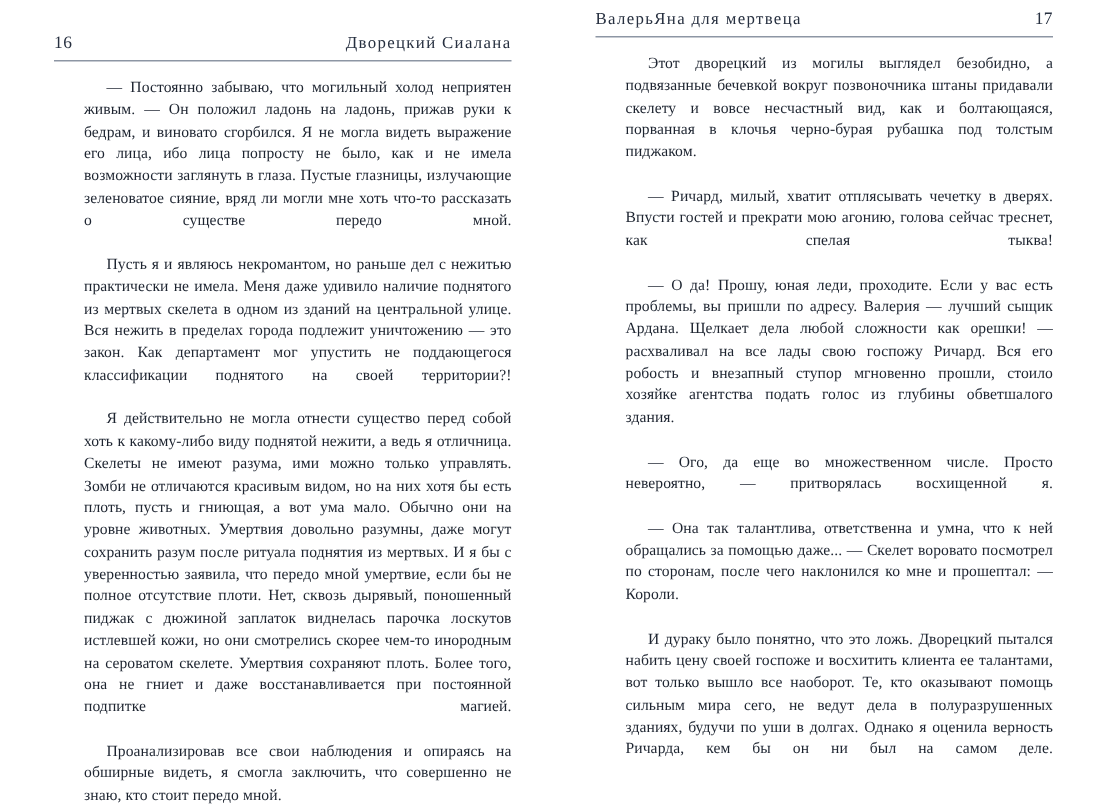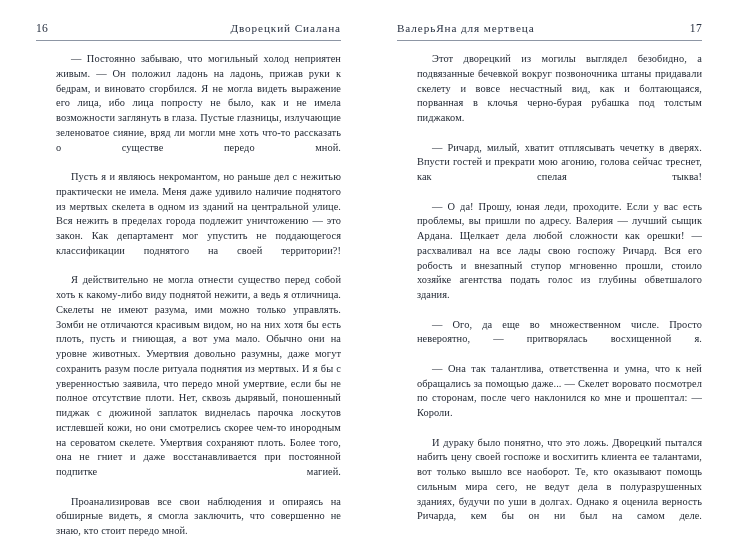--- a/index.html
+++ b/index.html
@@ -23,21 +23,21 @@
   .page {
     width: 369px;
     height: 488px;
     box-sizing: border-box;
     position: relative;
   }
   .page-left {
     padding: 22px 28px 0 36px;
   }
   .page-right {
-    padding: 22px 36px 0 28px;
+    padding: 6px 36px 0 28px;
   }
   .running-head {
     display: flex;
     align-items: baseline;
     font-size: 11.2px;
     letter-spacing: 0.9px;
     color: #273040;
     height: 15px;
     white-space: nowrap;
   }

